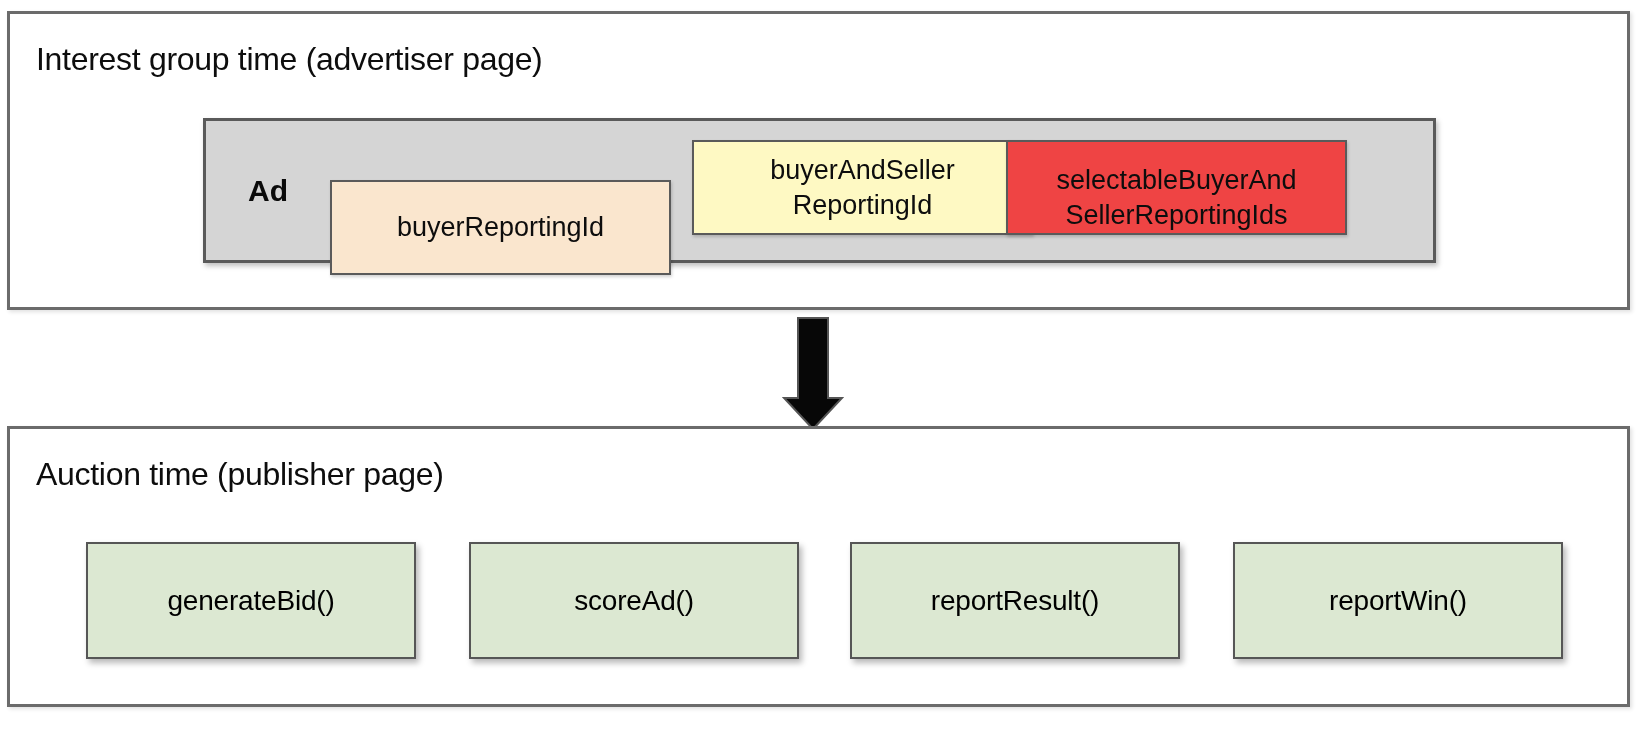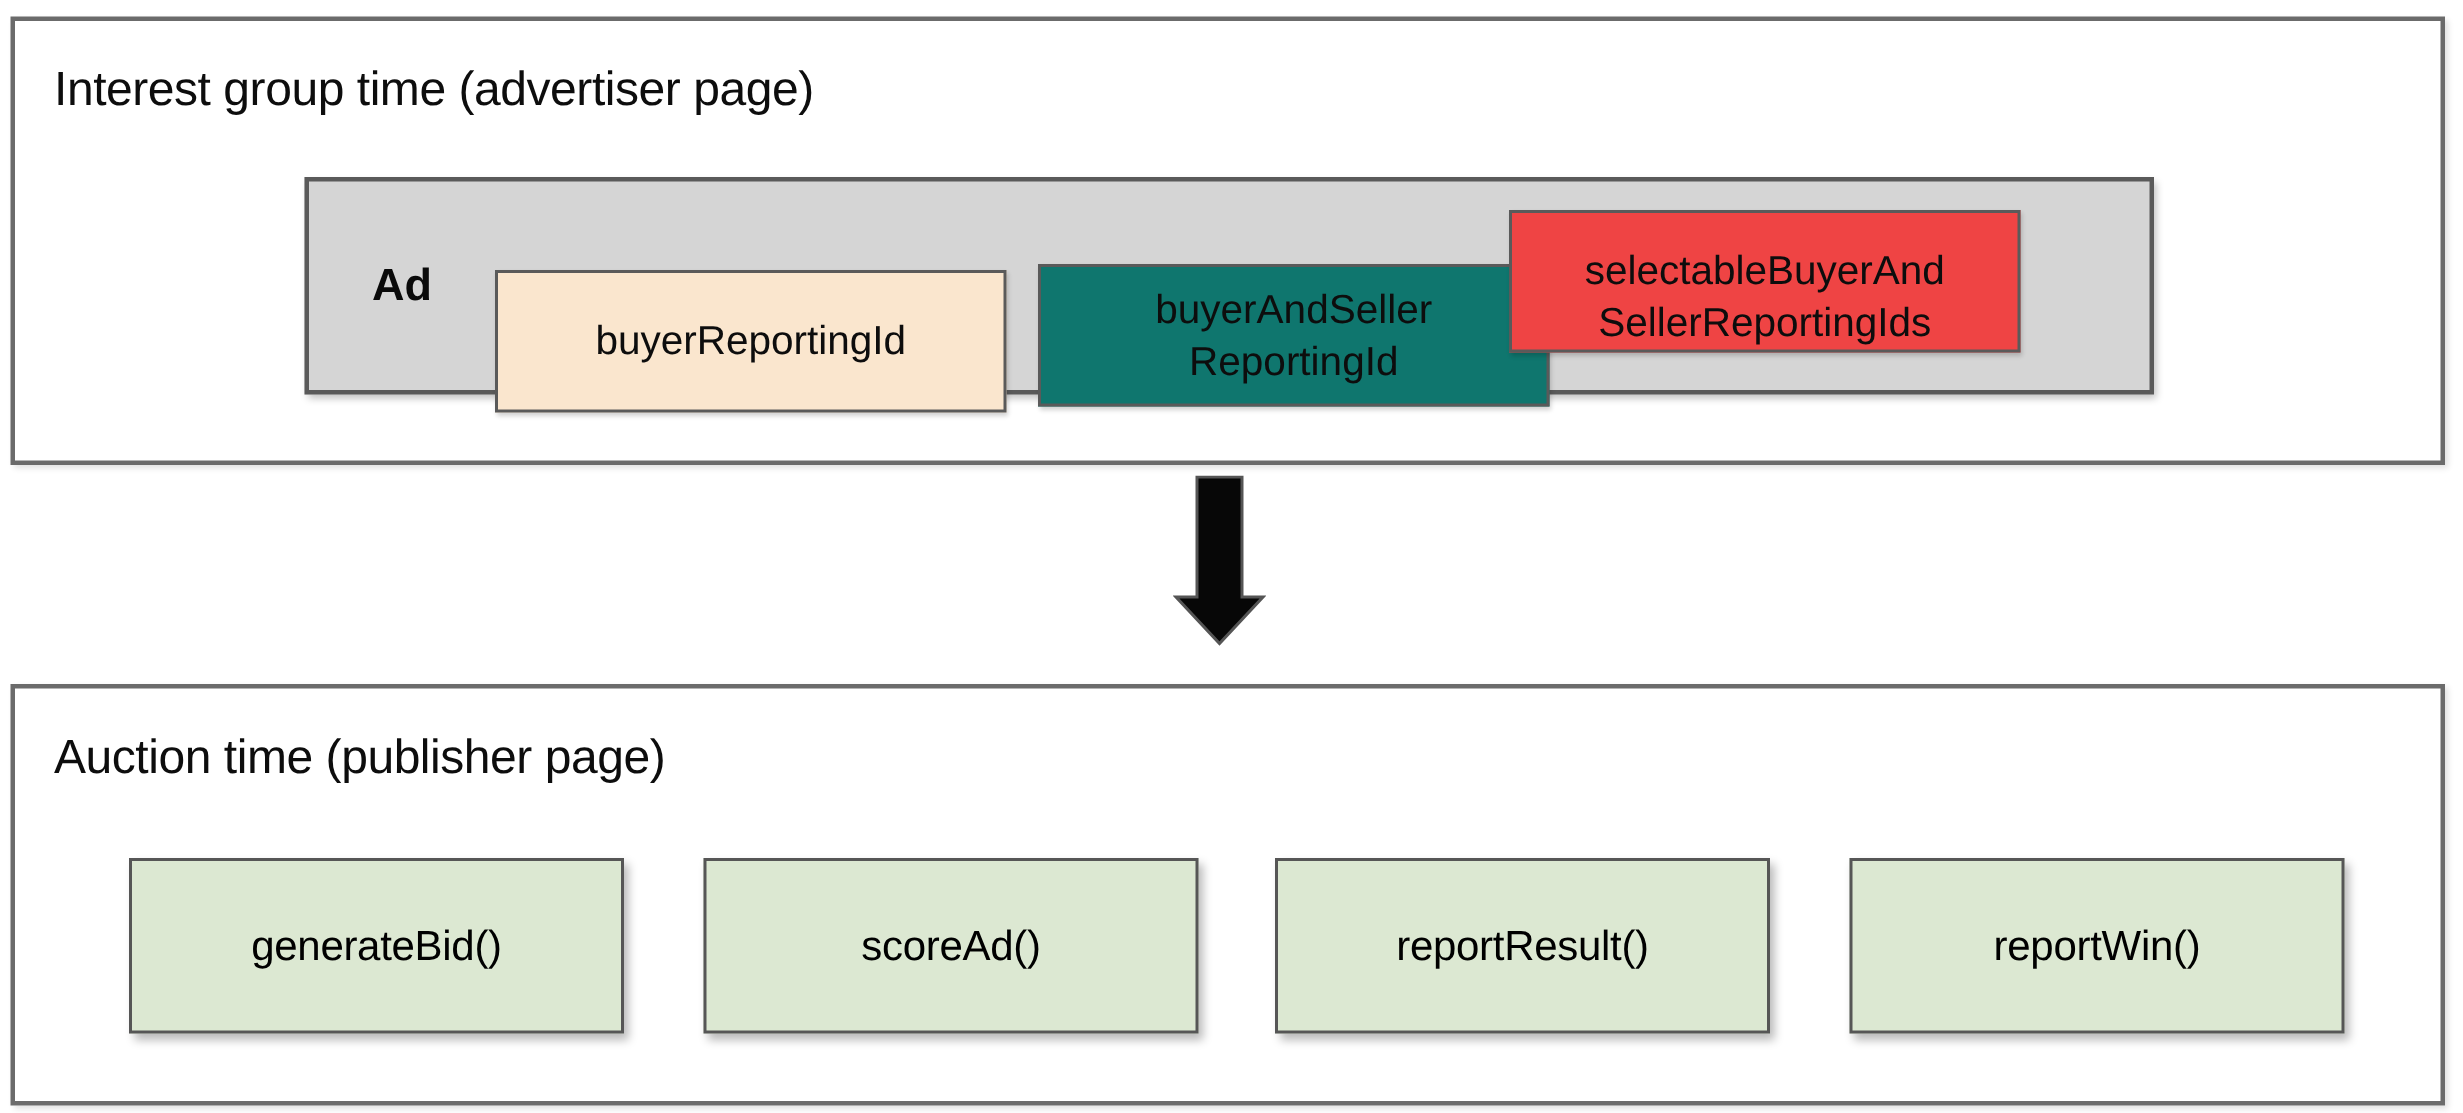--- a/index.html
+++ b/index.html
@@ -20,21 +20,21 @@
     position: absolute;
     left: 7px;
     width: 1623px;
     background: #ffffff;
     border: 3px solid #6b6b6b;
     box-sizing: border-box;
     box-shadow: 2px 2px 4px rgba(0,0,0,0.12);
     text-decoration: underline;
   }
   .panel.top { top: 11px; height: 299px; }
-  .panel.bottom { top: 456px; height: 281px; }
+  .panel.bottom { top: 426px; height: 281px; }
   .panel-title {
     position: absolute;
     left: 26px;
     top: 27px;
     font-size: 32px;
     letter-spacing: -0.3px;
     white-space: nowrap;
     color: #0d0d0d;
   }
   .ad-container {
@@ -73,21 +73,21 @@
     align-items: center;
     justify-content: center;
     text-align: center;
     font-size: 27px;
     line-height: 35px;
     white-space: pre-line;
     box-shadow: 1px 2px 3px rgba(0,0,0,0.18);
     color: #0d0d0d;
   }
   .id-box.b1 { left: 124px; background: #fae6ce; margin-top: 40px; }
-  .id-box.b2 { left: 486px; background: #0f766e; margin-top: 36px; }
+  .id-box.b2 { left: 486px; background: #fef9c3; }
   .id-box.b3 { left: 800px; background: #ef4444; align-items: flex-end; }
   .down-arrow {
     position: absolute;
     left: 782px;
     top: 317px;
     width: 62px;
     height: 114px;
   }
   .fn-box {
     position: absolute;

